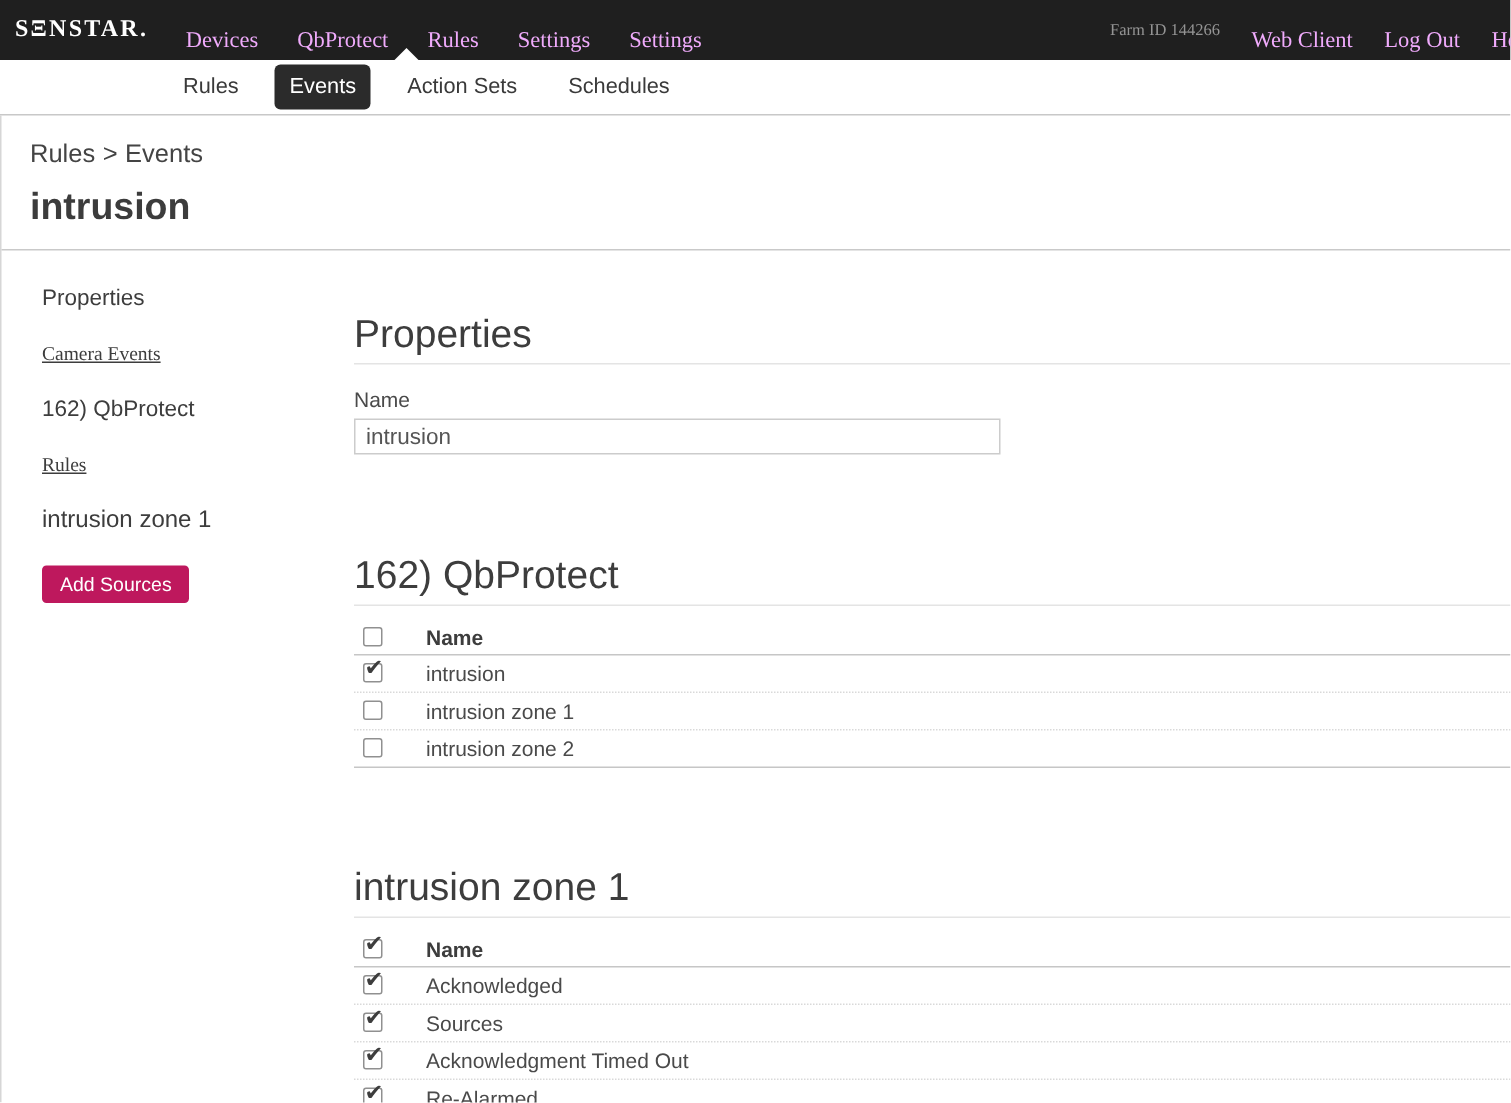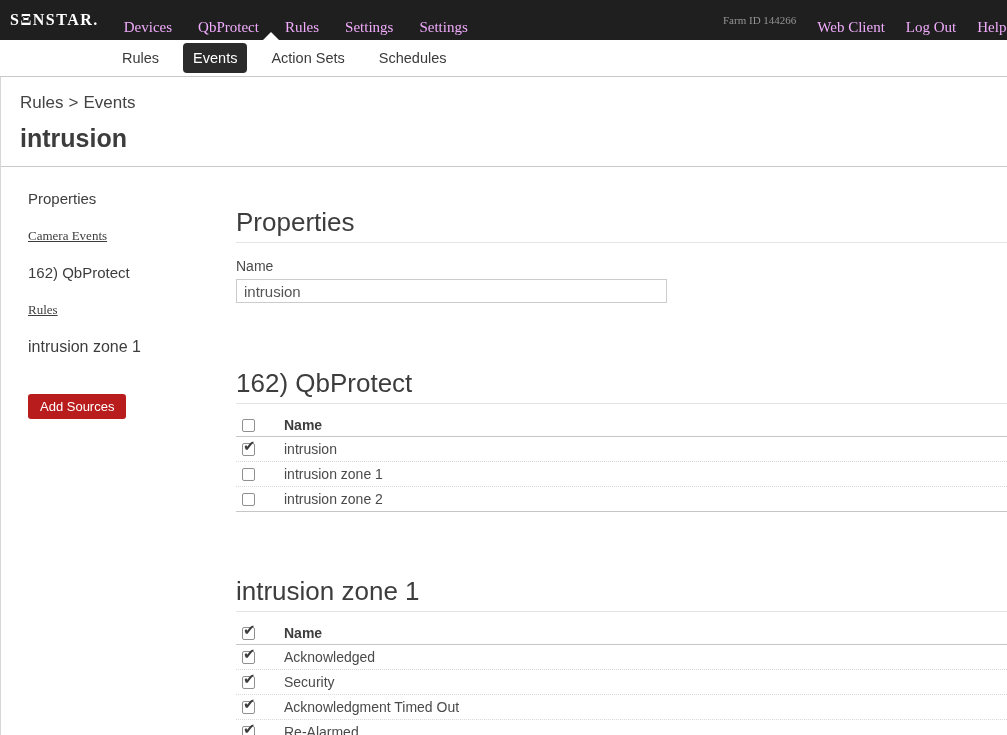--- a/index.html
+++ b/index.html
@@ -10,21 +10,21 @@
   .topnav { position:relative; height:40px; background:#1f1f1f; display:flex; align-items:center;
             padding-left:10px; white-space:nowrap;font-family:Liberation Serif, serif; }
   .logo { color:#fff; font-weight:700; font-size:16px; letter-spacing:1.5px; }
   .topnav-items { display:flex; margin-left:12px; }
   .topnav-item { color:#f0abfc; font-size:15px; padding:0 13px; cursor:pointer;margin-top:14px; }
   .nav-caret { position:absolute; left:263px; bottom:0; width:0; height:0;
                border-left:8px solid transparent; border-right:8px solid transparent;
                border-bottom:8px solid #ffffff; }
   .topnav-right { position:absolute; left:723px; top:0; height:40px; display:flex;
                   align-items:center; gap:21px; white-space:nowrap; }
-  .farm-id { color:#949494; font-size:11px; }
+  .farm-id { color:#949494; font-size:11px;margin-left:17px; }
   .topnav-right .topnav-item { padding:0; }
 
   
   .tabbar { height:37px; display:flex; align-items:center; gap:14px; padding-left:112px;
             background:#fff; border-bottom:1px solid #c8c8c8; }
   .tab { font-size:14.5px; color:#3a3a3a; padding:7px 10px; cursor:pointer; }
   .tab.active { background:#2b2b2b; color:#fff; border-radius:4px; }
 
   
   .page { border-left:1px solid #d6d6d6; height:658px; }
@@ -35,21 +35,21 @@
   .breadcrumb .sep { margin:0 5px; color:#444; }
   .page-title { margin-top:11px; font-size:25px; font-weight:700; color:#3c3c3c; }
 
   
   .content { display:flex; }
   .sidebar { width:215px; flex:0 0 215px; padding:23px 0 0 27px; }
   .side-item { color:#3d3d3d; cursor:pointer; }
   .side-item.t15 { font-size:15px; margin-bottom:21px; }
   .side-item.t16 { font-size:16px; margin-bottom:21px; }
   .side-item.link { font-size:13px; text-decoration:underline; margin-bottom:20px;font-family:Liberation Serif, serif; }
-  .btn-add { display:inline-block; margin-top:17px; background:#b91c1c; color:#fff; border:none;
+  .btn-add { display:inline-block; margin-top:0; background:#be185d; color:#fff; border:none;
              font-size:13px; font-family:"Liberation Sans",sans-serif; padding:5px 12px;
              border-radius:3px; cursor:pointer; }
 
   .main { flex:1; padding:42px 0 0 20px; }
   .section-heading { font-size:26px; font-weight:400; color:#3d3d3d; line-height:27px; }
   .rule { border-bottom:1px solid #e4e4e4; margin-top:6px; }
   .mt67 { margin-top:67px; }
   .mt66 { margin-top:66px; }
 
   .field-label { margin-top:15px; font-size:14px; color:#4a4a4a; }
@@ -158,21 +158,21 @@
           <div class="trow head">
             <span class="cell-cb"><span class="cb checked"></span></span>
             <span class="cell-name">Name</span>
           </div>
           <div class="trow">
             <span class="cell-cb"><span class="cb checked"></span></span>
             <span class="cell-name">Acknowledged</span>
           </div>
           <div class="trow">
             <span class="cell-cb"><span class="cb checked"></span></span>
-            <span class="cell-name">Security</span>
+            <span class="cell-name">Sources</span>
           </div>
           <div class="trow">
             <span class="cell-cb"><span class="cb checked"></span></span>
             <span class="cell-name">Acknowledgment Timed Out</span>
           </div>
           <div class="trow last">
             <span class="cell-cb"><span class="cb checked"></span></span>
             <span class="cell-name">Re-Alarmed</span>
           </div>
         </div>

